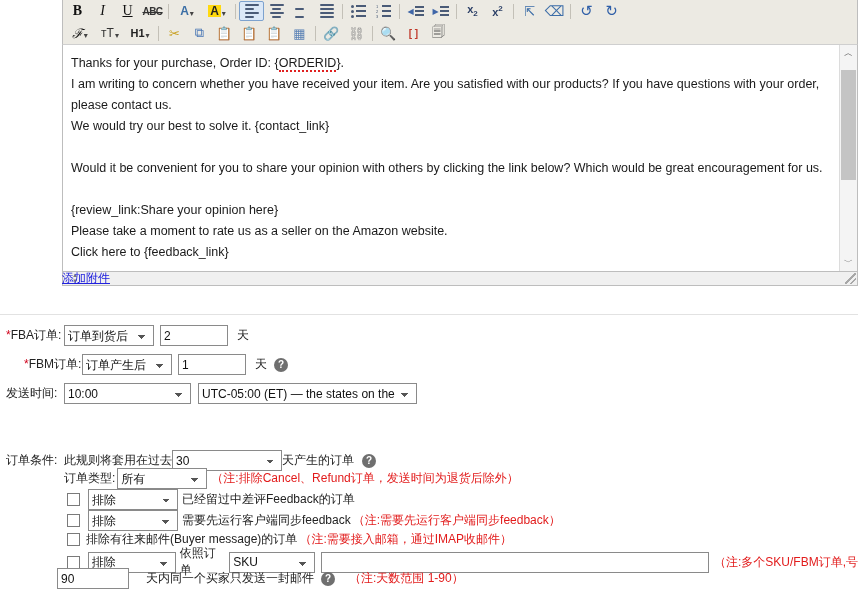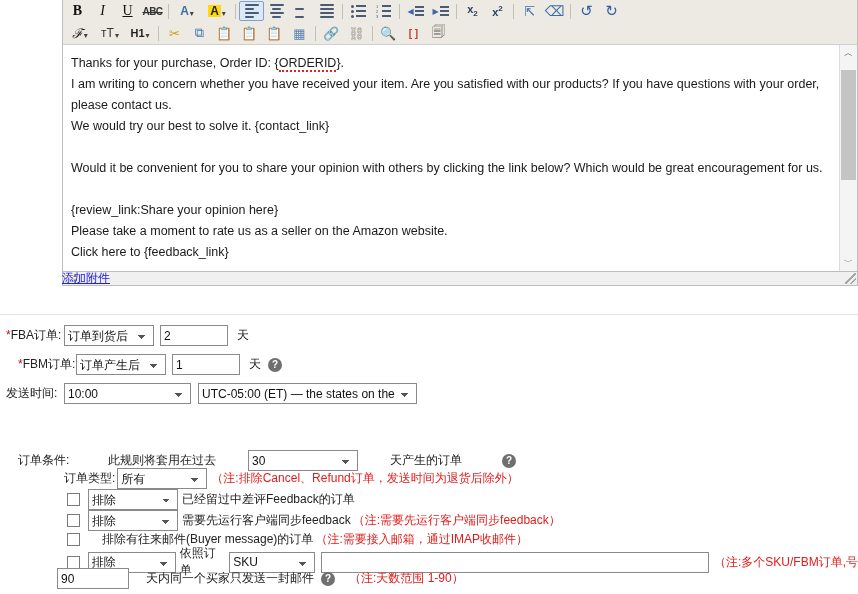--- a/index.html
+++ b/index.html
@@ -351,35 +351,35 @@
 
 <div class="divider"></div>
 
 <div class="row" style="left:6px;top:325px;">
   <span class="lbl" style="width:58px;"><span class="req">*</span><span>FBA订单:</span></span>
   <select class="ui" style="width:90px;margin-left:0px;"><option>订单到货后</option><option>订单产生后</option><option>订单发货后</option></select>
   <input class="ui" style="width: 68px; margin-left: 6px;" value="2">
   <span class="lbl" style="margin-left:9px;">天</span>
 </div>
 
-<div class="row" style="left:18px;top:354px;">
+<div class="row" style="left:24px;top:354px;">
   <span class="lbl" style="width:58px;"><span class="req">*</span><span>FBM订单:</span></span>
   <select class="ui" style="width:90px;"><option>订单产生后</option><option>订单到货后</option><option>订单发货后</option></select>
   <input class="ui" style="width: 68px; margin-left: 6px;" value="1">
   <span class="lbl" style="margin-left:9px;">天</span>
   <span class="qmark" style="margin-left:7px;">?</span>
 </div>
 
 <div class="row" style="left:6px;top:383px;">
   <span class="lbl" style="width:58px;">发送时间:</span>
   <select class="ui" style="width:127px;"><option>10:00</option><option>09:00</option><option>11:00</option><option>12:00</option></select>
   <select class="ui" style="width:219px;margin-left:7px;"><option>UTC-05:00 (ET) — the states on the Atla</option><option>UTC-06:00 (CT)</option><option>UTC-08:00 (PT)</option></select>
 </div>
 
-<div class="row" style="left:18px;top:450px;gap:32px;">
+<div class="row" style="left:6px;top:450px;">
   <span class="lbl" style="width:58px;">订单条件:</span>
   <span class="cond-lbl">此规则将套用在过去</span>
   <select class="ui" style="width:110px;"><option>30</option><option>60</option><option>90</option><option>7</option></select>
   <span class="cond-lbl">天产生的订单</span>
   <span class="qmark" style="margin-left:8px;">?</span>
 </div>
 
 <div class="row" style="left:64px;top:468px;">
   <span class="cond-lbl">订单类型:</span>
   <select class="ui" style="width:90px;margin-left:2px;"><option>所有</option><option>FBA</option><option>FBM</option></select>
@@ -398,21 +398,21 @@
   <span class="cbx"></span>
   <select class="ui" style="width:90px;margin-left:8px;"><option>排除</option><option>包含</option></select>
   <span class="cond-lbl" style="margin-left:4px;">需要先运行客户端同步feedback</span>
   <span class="paren" style="margin-left:2px;">（注:</span>
   <span class="note">需要先运行客户端同步feedback</span>
   <span class="paren">）</span>
 </div>
 
 <div class="row" style="left:67px;top:531px;">
   <span class="cbx"></span>
-  <span class="cond-lbl" style="margin-left:22px;">排除有往来邮件(Buyer message)的订单</span>
+  <span class="cond-lbl" style="margin-left:6px;">排除有往来邮件(Buyer message)的订单</span>
   <span class="paren" style="margin-left:2px;">（注:</span>
   <span class="note">需要接入邮箱，通过IMAP收邮件</span>
   <span class="paren">）</span>
 </div>
 
 <div class="row" style="left:67px;top:545px;">
   <span class="cbx"></span>
   <select class="ui" style="width:90px;margin-left:8px;"><option>排除</option><option>包含</option></select>
   <span class="cond-lbl" style="margin-left:4px;">依照订单</span>
   <select class="ui" style="width:88px;margin-left:3px;"><option>SKU</option><option>ASIN</option></select>

